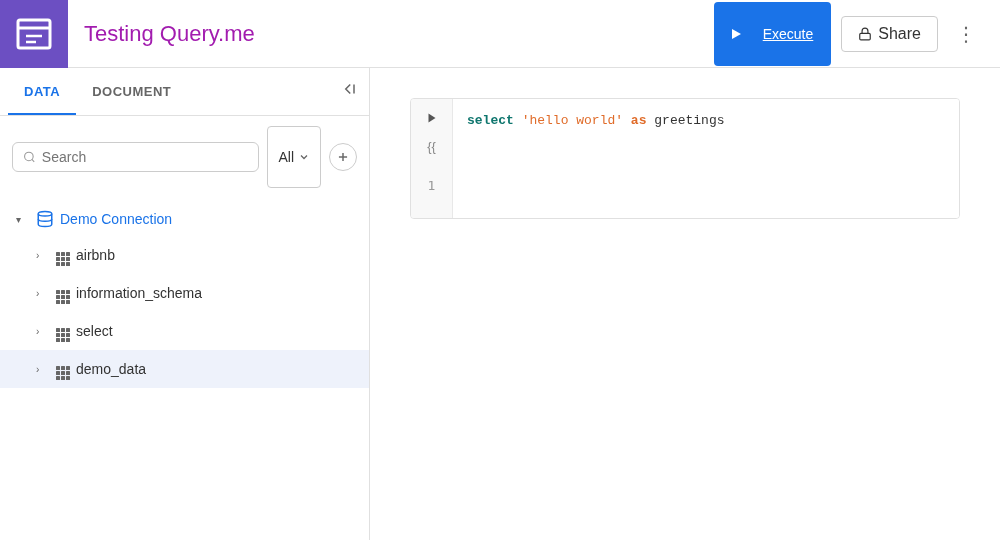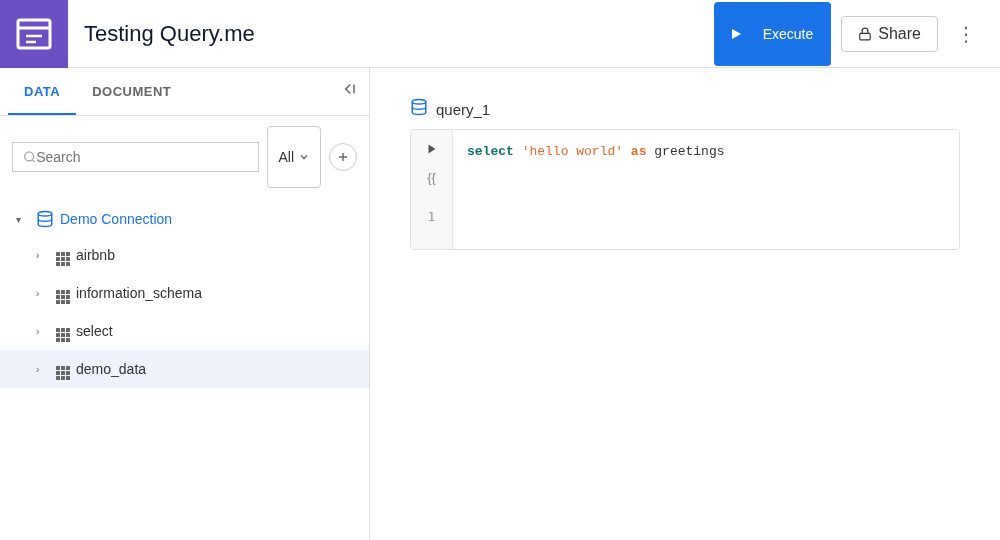--- a/index.html
+++ b/index.html
@@ -11,27 +11,27 @@
       border-bottom: 1px solid #e0e0e0; background: #fff;
       padding: 0 16px; flex-shrink: 0;
     }
     .header-logo {
       width: 68px; height: 68px; background: #6c4fc2;
       display: flex; align-items: center; justify-content: center;
       margin-left: -16px; flex-shrink: 0;
     }
     .header-logo svg { width: 36px; height: 36px; }
     .header-title {
-      font-size: 22px; font-weight: 400; color: #0f172a; margin-left: 16px; flex: 1;
+      font-size: 22px; font-weight: 400; color: #a21caf; margin-left: 16px; flex: 1;
     }
     .header-actions { display: flex; gap: 10px; align-items: center; }
     .btn-execute {
       background: #1a73e8; color: #fff; border: none; border-radius: 4px;
       padding: 24px 18px; font-size: 14px; font-weight: 500; cursor: pointer;
-      display: flex; align-items: center; gap: 22px;
+      display: flex; align-items: center; gap: 22px; text-decoration: underline;
     }
     .btn-execute .play-icon { width: 0; height: 0; border-style: solid; border-width: 5px 0 5px 9px; border-color: transparent transparent transparent #fff; display: inline-block; }
     .btn-share {
       background: #fff; color: #333; border: 1.5px solid #ccc; border-radius: 4px;
       padding: 8px 16px; font-size: 16px; font-weight: 500; cursor: pointer;
       display: flex; align-items: center; gap: 6px;
     }
     .btn-more {
       background: none; border: none; cursor: pointer; font-size: 20px; color: #666; padding: 4px 8px;
     }
@@ -50,21 +50,21 @@
       padding: 14px 16px; font-size: 13px; font-weight: 600; cursor: pointer; color: #666; letter-spacing: 0.5px; border-bottom: 2px solid transparent; margin-bottom: -1px; text-align: center;
     }
     .sidebar-tab.active { color: #1a73e8; border-bottom: 2px solid #1a73e8; }
     .collapse-btn {
       margin-left: auto; background: none; border: none; cursor: pointer; color: #666; font-size: 18px; padding: 4px;
     }
     .sidebar-search {
       display: flex; align-items: center; gap: 8px; padding: 10px 12px;
     }
     .search-box {
-      display: flex; align-items: center; border: 1px solid #ccc; border-radius: 0; padding: 6px 10px; flex: 1; 
+      display: flex; align-items: center; border: 1px solid #ccc; border-radius: 6px; padding: 6px 10px; flex: 1; gap: 6px;
     }
     .search-box input {
       border: none; outline: none; font-size: 14px; color: #333; width: 100%; background: transparent;
     }
     .search-all {
       display: flex; align-items: center; gap: 4px; border: 1px solid #ccc; border-radius: 4px; padding: 22px 10px; font-size: 14px; color: #333; cursor: pointer; background: #fff;
     }
     .add-btn {
       width: 28px; height: 28px; border: 1.5px solid #ccc; border-radius: 50%; background: none; cursor: pointer; display: flex; align-items: center; justify-content: center; font-size: 18px; color: #666;
     }
@@ -280,30 +280,20 @@
             </span>
         </span>
         <span>demo_data</span>
       </div>
     </div>
   </aside>
 
   <main class="content">
 
     <div class="query-block">
-      <div class="query-header">
-        <span class="query-db-icon">
-          <svg width="18" height="18" viewBox="0 0 24 24" fill="none" stroke="#1a73e8" stroke-width="2">
-            <ellipse cx="12" cy="5" rx="9" ry="3"></ellipse>
-            <path d="M21 12c0 1.66-4 3-9 3s-9-1.34-9-3"></path>
-            <path d="M3 5v14c0 1.66 4 3 9 3s9-1.34 9-3V5"></path>
-          </svg>
-        </span>
-        <span class="query-name">query_1</span>
-      </div>
 
       <div class="query-editor">
         <div class="query-gutter">
           <button class="gutter-btn">
             <svg width="12" height="12" viewBox="0 0 24 24" fill="#555">
               <polygon points="5,3 19,12 5,21"></polygon>
             </svg>
           </button>
           <button class="gutter-btn" style="font-size:13px; color:#888;">{{</button>
           <div class="line-numbers">

